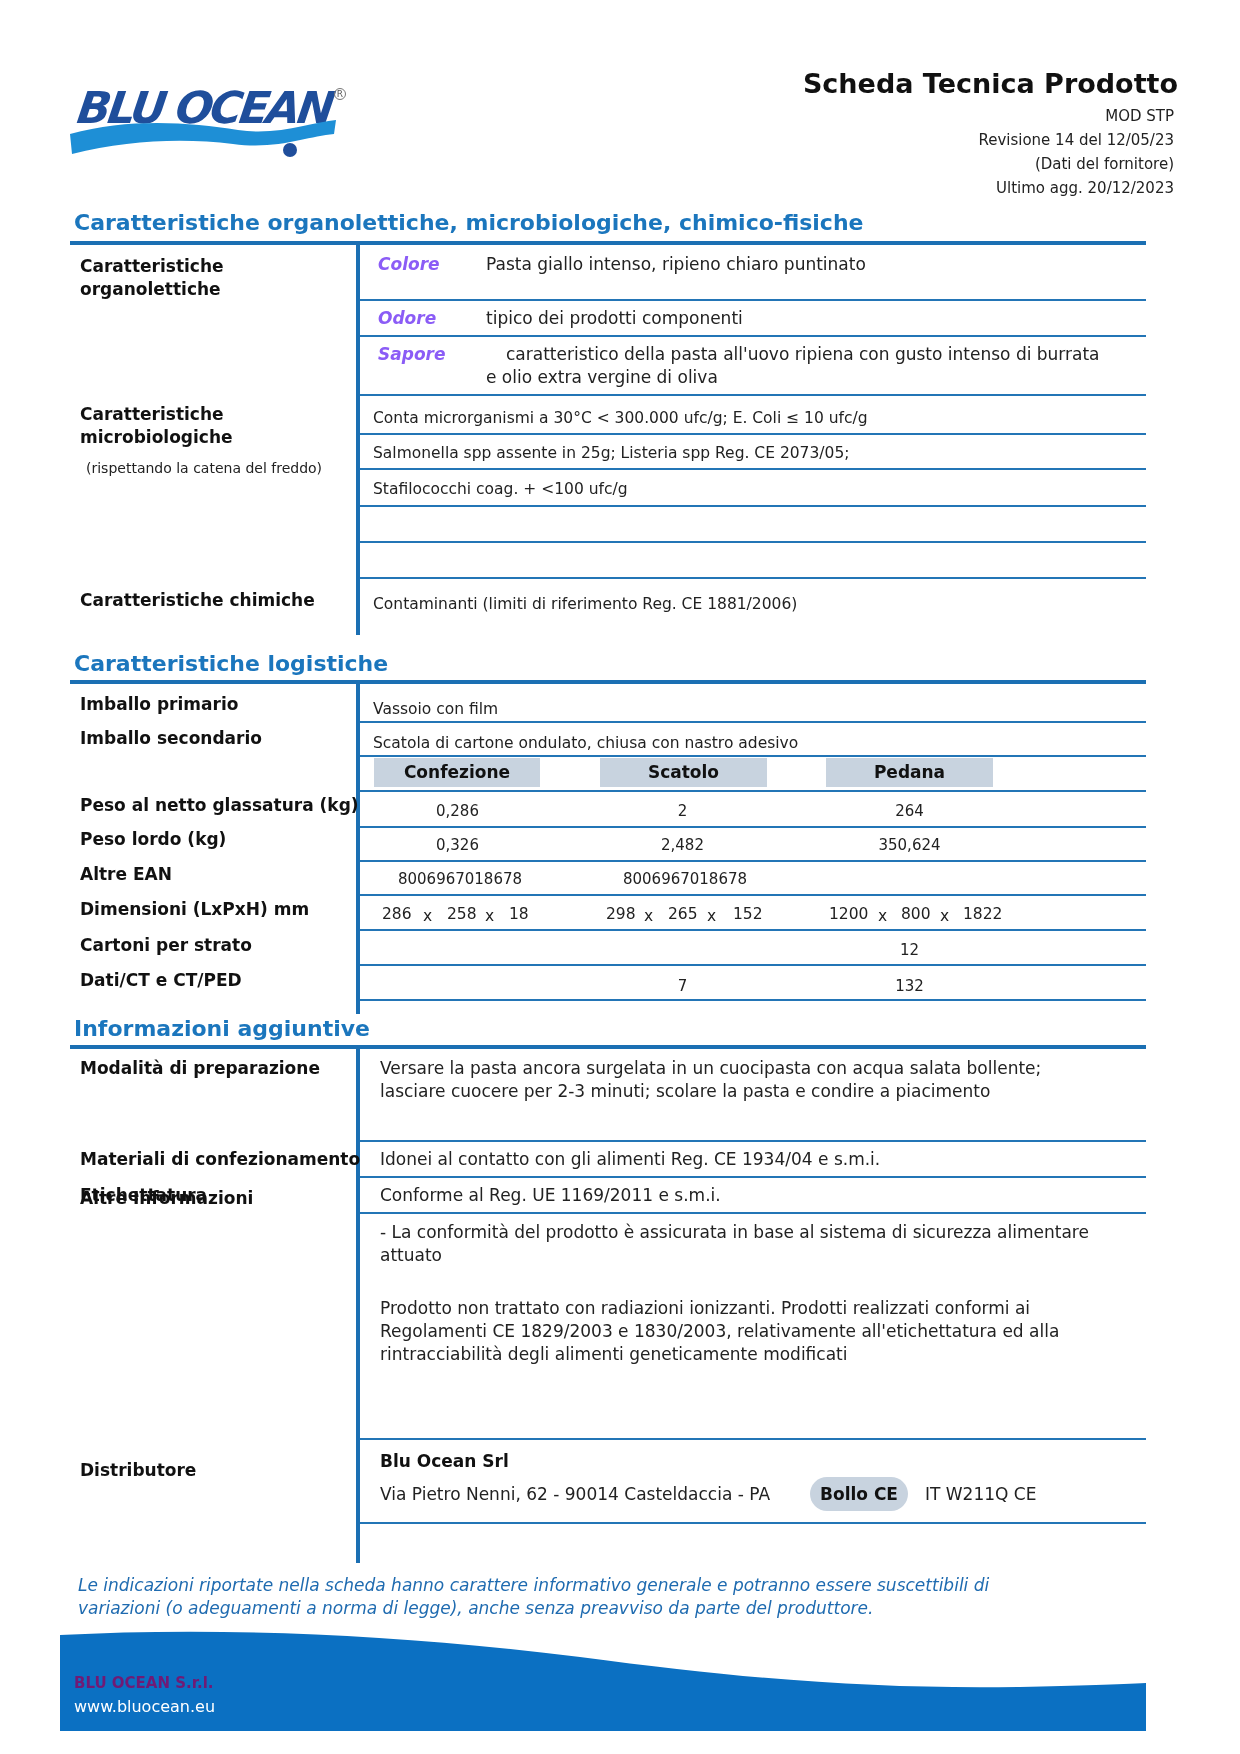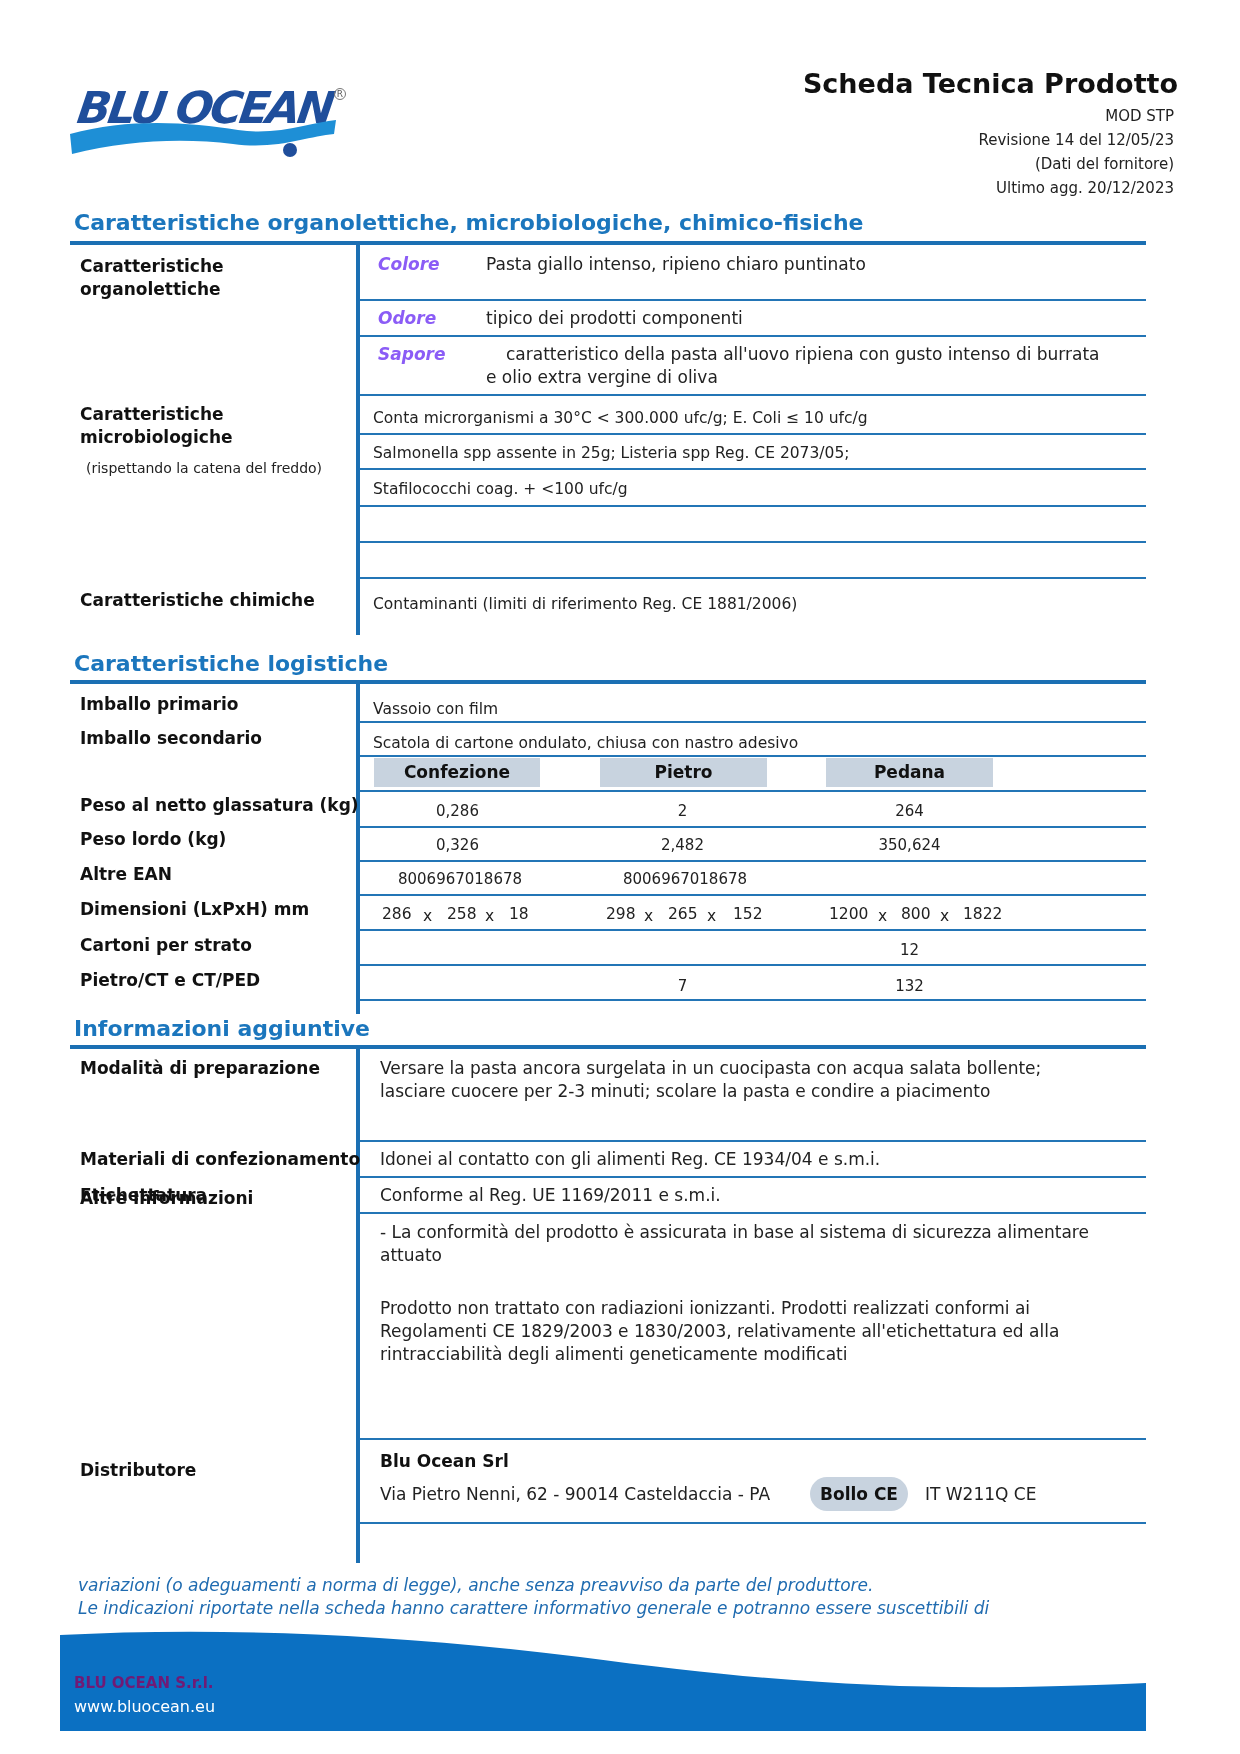--- a/index.html
+++ b/index.html
@@ -85,21 +85,21 @@
 
 <div class="lbl" style="top:694px;">Imballo primario</div>
 <div class="vs" style="left:373px;top:700px;">Vassoio con film</div>
 <div class="hline" style="top:721px;"></div>
 
 <div class="lbl" style="top:728px;">Imballo secondario</div>
 <div class="vs" style="left:373px;top:734px;">Scatola di cartone ondulato, chiusa con nastro adesivo</div>
 <div class="hline" style="top:755px;"></div>
 
 <div class="hdr" style="left:374px;width:166px;">Confezione</div>
-<div class="hdr" style="left:600px;width:167px;">Pietro</div>
+<div class="hdr" style="left:600px;width:167px;">Scatolo</div>
 <div class="hdr" style="left:826px;width:167px;">Pedana</div>
 <div class="hline" style="top:790px;"></div>
 
 <div class="lbl" style="top:795px;">Peso al netto glassatura (kg)</div>
 <div class="cell" style="left:400px;width:115px;top:802px;">0,286</div>
 <div class="cell" style="left:625px;width:115px;top:802px;">2</div>
 <div class="cell" style="left:852px;width:115px;top:802px;">264</div>
 <div class="hline" style="top:826px;"></div>
 
 <div class="lbl" style="top:829px;">Peso lordo (kg)</div>
@@ -130,21 +130,21 @@
 <div class="vs abs" style="left:878px;top:907px;">x</div>
 <div class="vs abs" style="left:901px;top:905px;">800</div>
 <div class="vs abs" style="left:940px;top:907px;">x</div>
 <div class="vs abs" style="left:963px;top:905px;">1822</div>
 <div class="hline" style="top:929px;"></div>
 
 <div class="lbl" style="top:935px;">Cartoni per strato</div>
 <div class="cell" style="left:852px;width:115px;top:941px;">12</div>
 <div class="hline" style="top:964px;"></div>
 
-<div class="lbl" style="top:970px;">Pietro/CT e CT/PED</div>
+<div class="lbl" style="top:970px;">Dati/CT e CT/PED</div>
 <div class="cell" style="left:625px;width:115px;top:977px;">7</div>
 <div class="cell" style="left:852px;width:115px;top:977px;">132</div>
 <div class="hline" style="top:999px;"></div>
 
 <div class="sec-title" style="top:1016px;">Informazioni aggiuntive</div>
 <div class="sec-rule" style="top:1045px;"></div>
 <div class="vbar" style="top:1049px;height:514px;"></div>
 
 <div class="lbl" style="top:1058px;">Modalità di preparazione</div>
 <div class="v" style="left:380px;top:1058px;">Versare la pasta ancora surgelata in un cuocipasta con acqua salata bollente;</div>
@@ -168,21 +168,21 @@
 <div class="hline" style="top:1438px;"></div>
 
 <div class="lbl" style="top:1460px;">Distributore</div>
 <div class="v" style="left:380px;top:1451px;font-weight:bold;color:#111;">Blu Ocean Srl</div>
 <div class="v" style="left:380px;top:1484px;">Via Pietro Nenni, 62 - 90014 Casteldaccia - PA</div>
 <div class="bollo">Bollo CE</div>
 <div class="v" style="left:925px;top:1484px;">IT W211Q CE</div>
 <div class="hline" style="top:1522px;"></div>
 
 <div class="note">
+  <div>Le indicazioni riportate nella scheda hanno carattere informativo generale e potranno essere suscettibili di</div>
   <div>variazioni (o adeguamenti a norma di legge), anche senza preavviso da parte del produttore.</div>
-  <div>Le indicazioni riportate nella scheda hanno carattere informativo generale e potranno essere suscettibili di</div>
 </div>
 
 <svg class="abs" style="left:60px;top:1625px;" width="1086" height="106" viewBox="0 0 1086 106">
   <path d="M0 10 C150 2, 330 8, 520 32 C700 56, 820 64, 960 62 C1020 61, 1060 59, 1086 58 L1086 106 L0 106 Z" fill="#0b70c2"></path>
 </svg>
 <div class="footer-name">BLU OCEAN S.r.l.</div>
 <div class="footer-url">www.bluocean.eu</div>
 
 </body></html>

